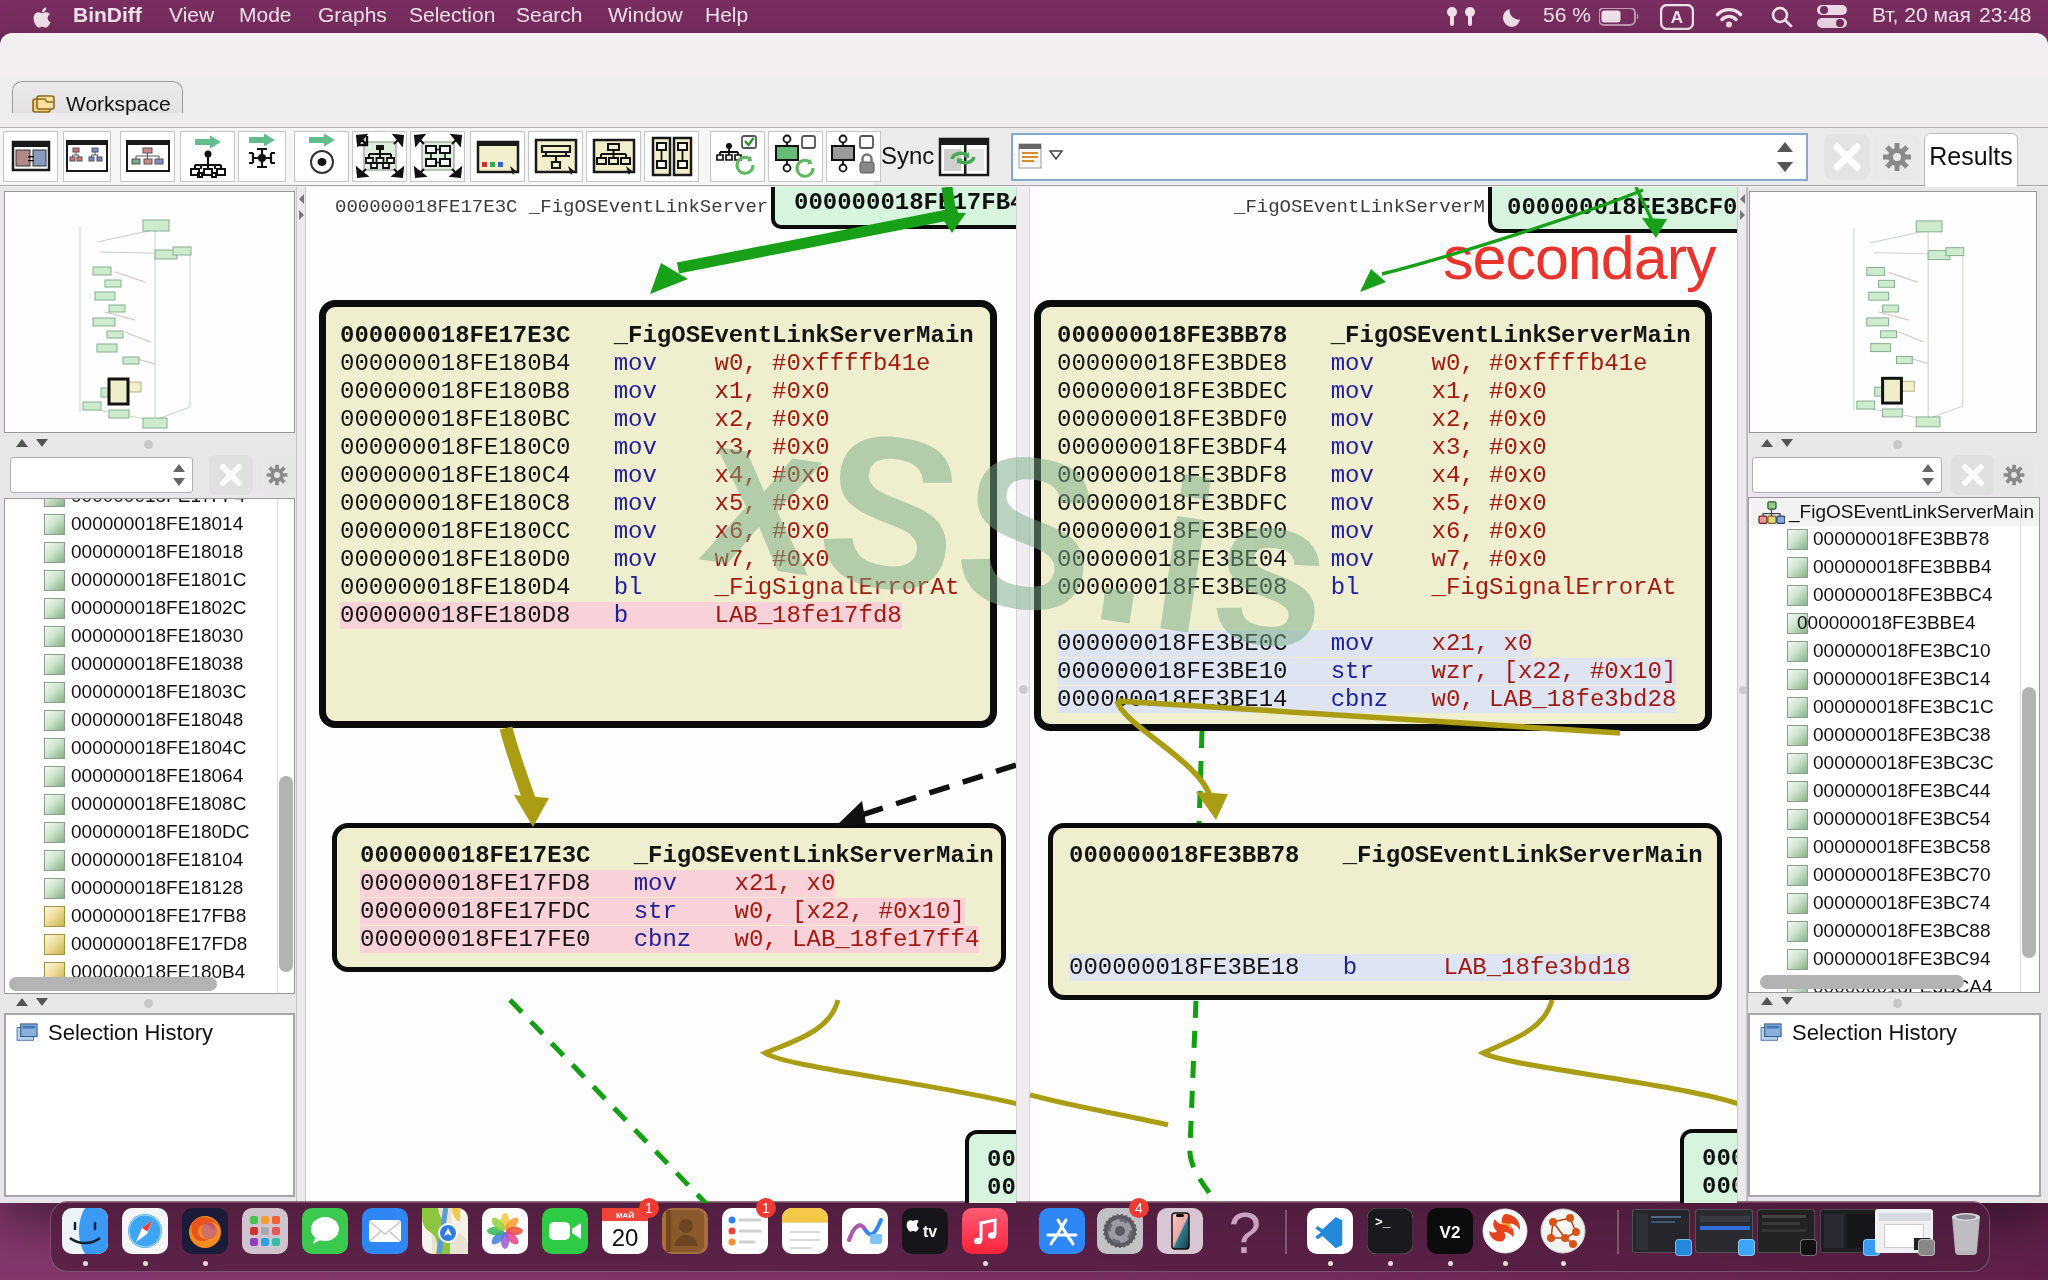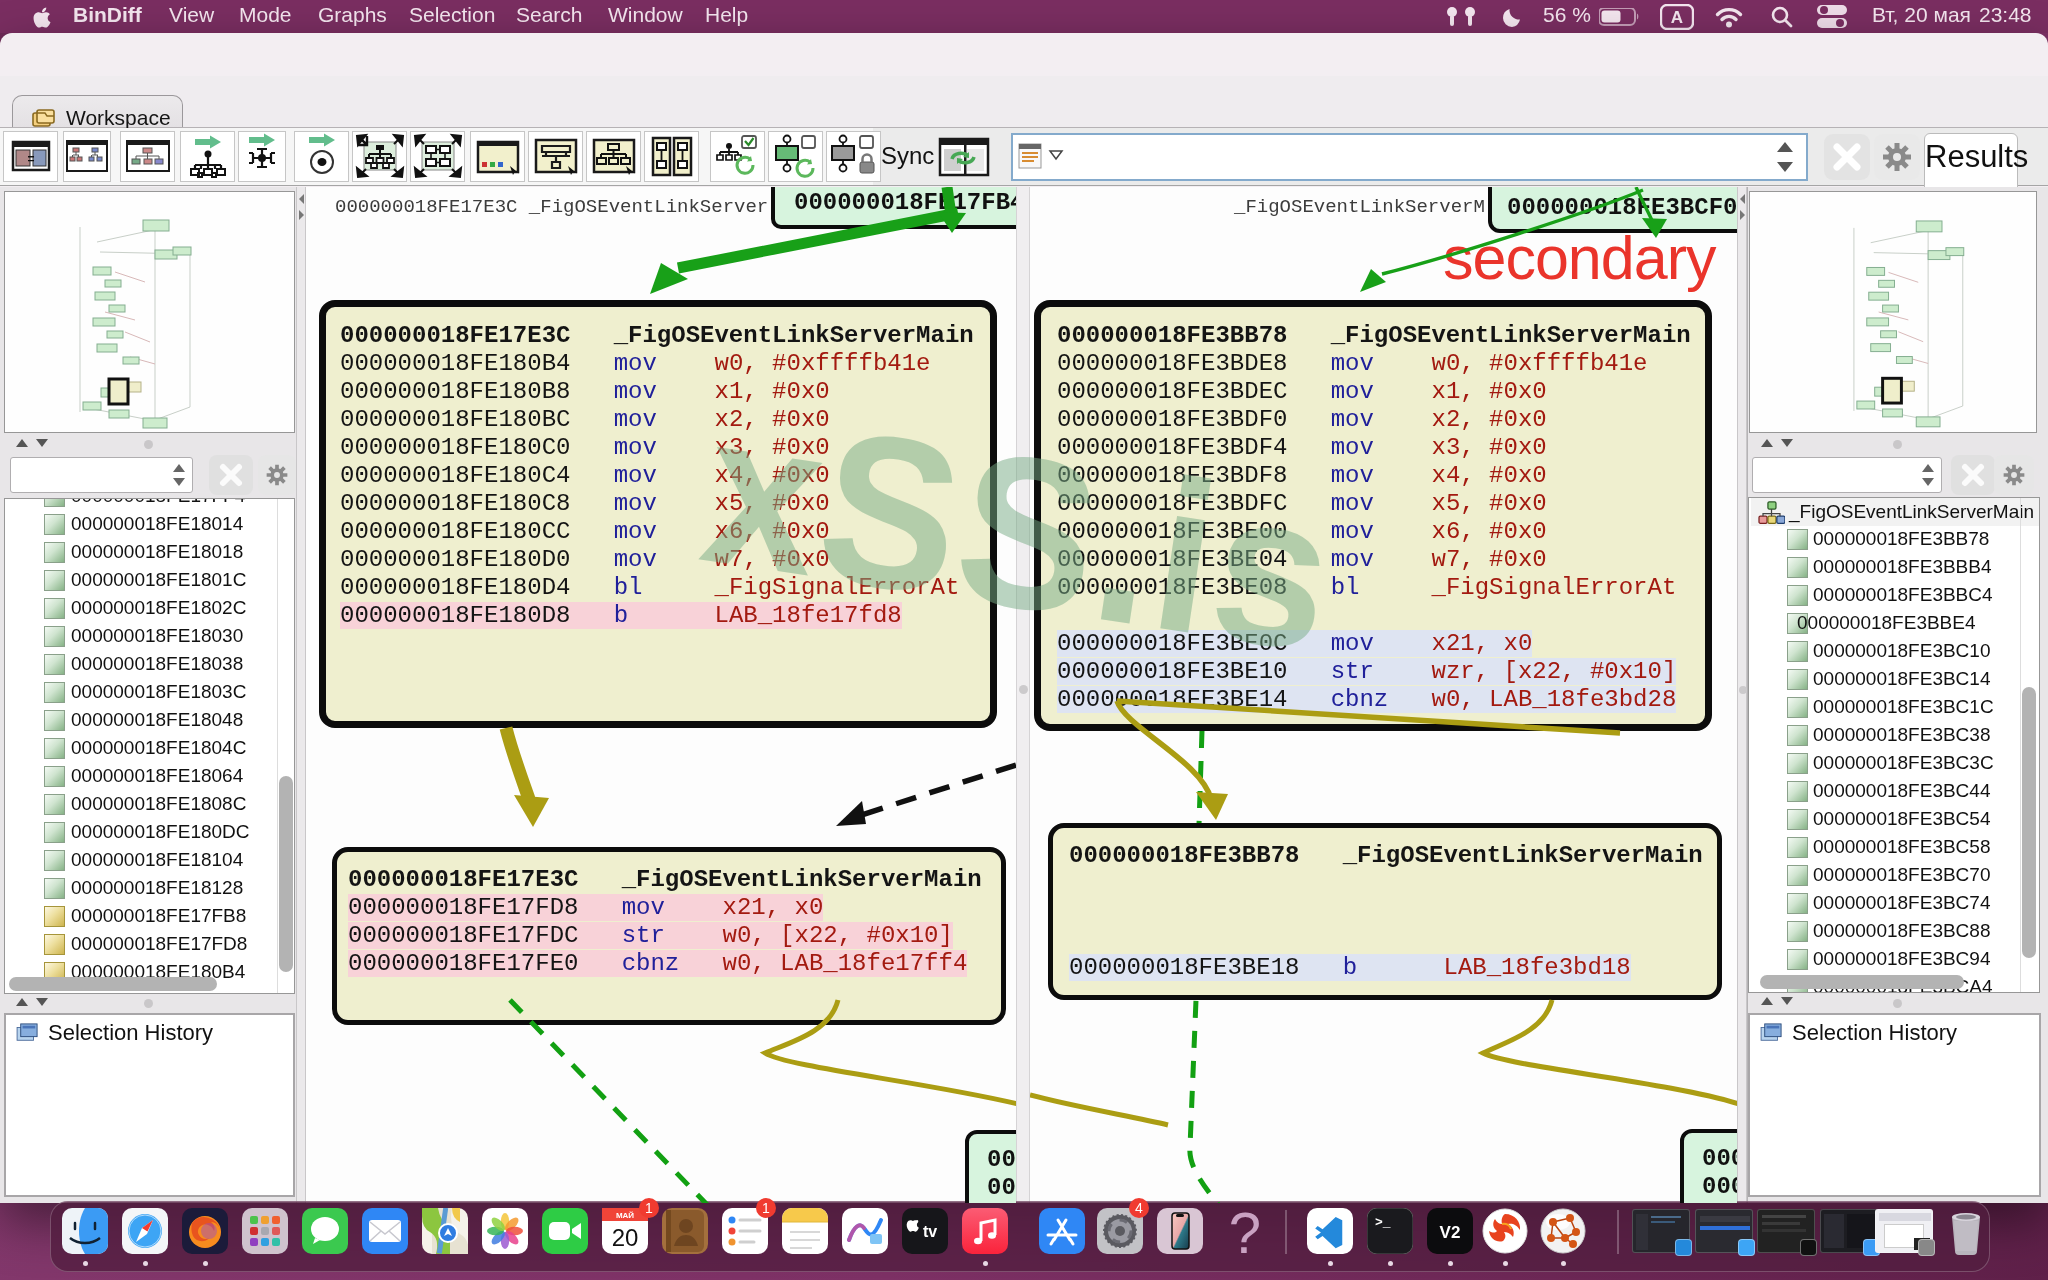--- a/index.html
+++ b/index.html
@@ -92,21 +92,21 @@
       <rect x="0" y="0" width="30" height="10" rx="5" fill-opacity=".95"></rect>
       <circle cx="7" cy="5" r="4" fill="#7a2e61"></circle>
       <rect x="0" y="13" width="30" height="10" rx="5" fill-opacity=".95"></rect>
       <circle cx="23" cy="18" r="4" fill="#7a2e61"></circle>
     </svg>
   <div class="mi" style="left:1872px">Вт, 20 мая</div>
   <div class="mi" style="left:1979px">23:48</div>
 </div>
 <div id="win">
   <div id="tabbar">
-    <div style="position:absolute;left:12px;top:19px;width:171px;height:32px;background:linear-gradient(#eceaec,#e4e1e4);border:1px solid #9b989b;border-bottom:none;border-radius:10px 10px 0 0">
+    <div style="position:absolute;left:12px;top:5px;width:171px;height:32px;background:linear-gradient(#eceaec,#e4e1e4);border:1px solid #9b989b;border-bottom:none;border-radius:10px 10px 0 0">
       <svg class="abs" style="left:18px;top:11px" width="26" height="24" viewBox="0 0 26 24">
           <rect x="2" y="6" width="17" height="13" rx="2" fill="#f4cf7e" stroke="#8a6a20" stroke-width="1.6"></rect>
           <rect x="6" y="3" width="17" height="13" rx="2" fill="#fadf9e" stroke="#8a6a20" stroke-width="1.6"></rect>
           <path d="M6 6h8l2 3h7" fill="none" stroke="#8a6a20" stroke-width="1.4"></path>
         </svg>
       <div class="abs" style="left:53px;top:10px;font-size:21px;color:#141414">Workspace</div>
     </div>
   </div>
   <div id="toolbar">
     <div class="abs" style="left:873px;top:0;width:1175px;height:57px;background:#ebebeb"></div>
@@ -292,21 +292,21 @@
         </svg></div>
     <div class="abs" style="left:1874px;top:6px;width:46px;height:46px;background:#e9e9e9;border-radius:9px"><svg width="46" height="46" viewBox="0 0 46 46">
           <g fill="#8a8a8a">
             <circle cx="23" cy="23" r="9"></circle>
             <g stroke="#8a8a8a" stroke-width="5">
               <path d="M23 9v28M9 23h28M13 13l20 20M33 13L13 33"></path>
             </g>
           </g>
           <circle cx="23" cy="23" r="4" fill="#e9e9e9"></circle>
         </svg></div>
-    <div class="abs" style="left:1924px;top:5px;width:94px;height:64px;background:#fff;border:1px solid #bbb;border-radius:6px;text-align:center;font-size:31px;color:#111;line-height:45px">Results</div>
+    <div class="abs" style="left:1924px;top:5px;width:94px;height:64px;background:#fff;border:1px solid #bbb;border-radius:6px;text-align:center;font-size:25px;color:#111;line-height:45px">Results</div>
   </div>
   <div id="main">
     <div class="sidebar" id="sbL" style="left:0;width:296px">
       <div class="abs" style="left:4px;top:4px;width:291px;height:242px;background:#fefefe;border:1px solid #979797">
         <svg width="289" height="240" viewBox="0 0 289 240">
           <g fill="none" stroke="#c8cfc8" stroke-width="1">
             <path d="M75 35 L75 220 M150 35 L150 228 M185 60 L185 215 M92 50 L148 38 M95 60 L185 62 M78 215 L145 228 M150 228 L185 215"></path>
             <path d="M110 80 L140 90 M100 120 L130 128 M120 140 L145 150 M125 165 L150 172" stroke="#d8b8b8"></path>
           </g>
           <g fill="#cdeccd" stroke="#84ae90" stroke-width="1">
@@ -417,21 +417,21 @@
 000000018FE180B4   <span class="m">mov</span>    <span class="o">w0, #0xffffb41e</span>
 000000018FE180B8   <span class="m">mov</span>    <span class="o">x1, #0x0</span>
 000000018FE180BC   <span class="m">mov</span>    <span class="o">x2, #0x0</span>
 000000018FE180C0   <span class="m">mov</span>    <span class="o">x3, #0x0</span>
 000000018FE180C4   <span class="m">mov</span>    <span class="o">x4, #0x0</span>
 000000018FE180C8   <span class="m">mov</span>    <span class="o">x5, #0x0</span>
 000000018FE180CC   <span class="m">mov</span>    <span class="o">x6, #0x0</span>
 000000018FE180D0   <span class="m">mov</span>    <span class="o">w7, #0x0</span>
 000000018FE180D4   <span class="m">bl</span>     <span class="o">_FigSignalErrorAt</span>
 <span class="hlp">000000018FE180D8   <span class="m">b</span>      <span class="o">LAB_18fe17fd8</span></span></div>
-      <div class="blk blk2" style="left:26px;top:660px;width:674px;height:178px;padding:14px 0 0 11px;z-index:10"><span class="bh">000000018FE17E3C   _FigOSEventLinkServerMain</span>
+      <div class="blk blk2" style="left:26px;top:636px;width:674px;height:149px;padding:14px 0 0 23px;z-index:10"><span class="bh">000000018FE17E3C   _FigOSEventLinkServerMain</span>
 <span class="hlp">000000018FE17FD8   <span class="m">mov</span>    <span class="o">x21, x0</span></span>
 <span class="hlp">000000018FE17FDC   <span class="m">str</span>    <span class="o">w0, [x22, #0x10]</span></span>
 <span class="hlp">000000018FE17FE0   <span class="m">cbnz</span>   <span class="o">w0, LAB_18fe17ff4</span></span></div>
       <div class="mint" style="left:659px;top:943px;width:80px;height:90px;border-radius:12px;padding:12px 0 0 18px;z-index:10;line-height:28px">000
 000</div>
       <svg class="abs" style="left:0;top:0;z-index:20" width="710" height="1016" viewBox="0 0 710 1016">
         <g stroke="#18a018" fill="none">
           <path d="M652 26 L372 81" stroke-width="11"></path>
           <path d="M641 0 L645 28" stroke-width="11"></path>
         </g>

